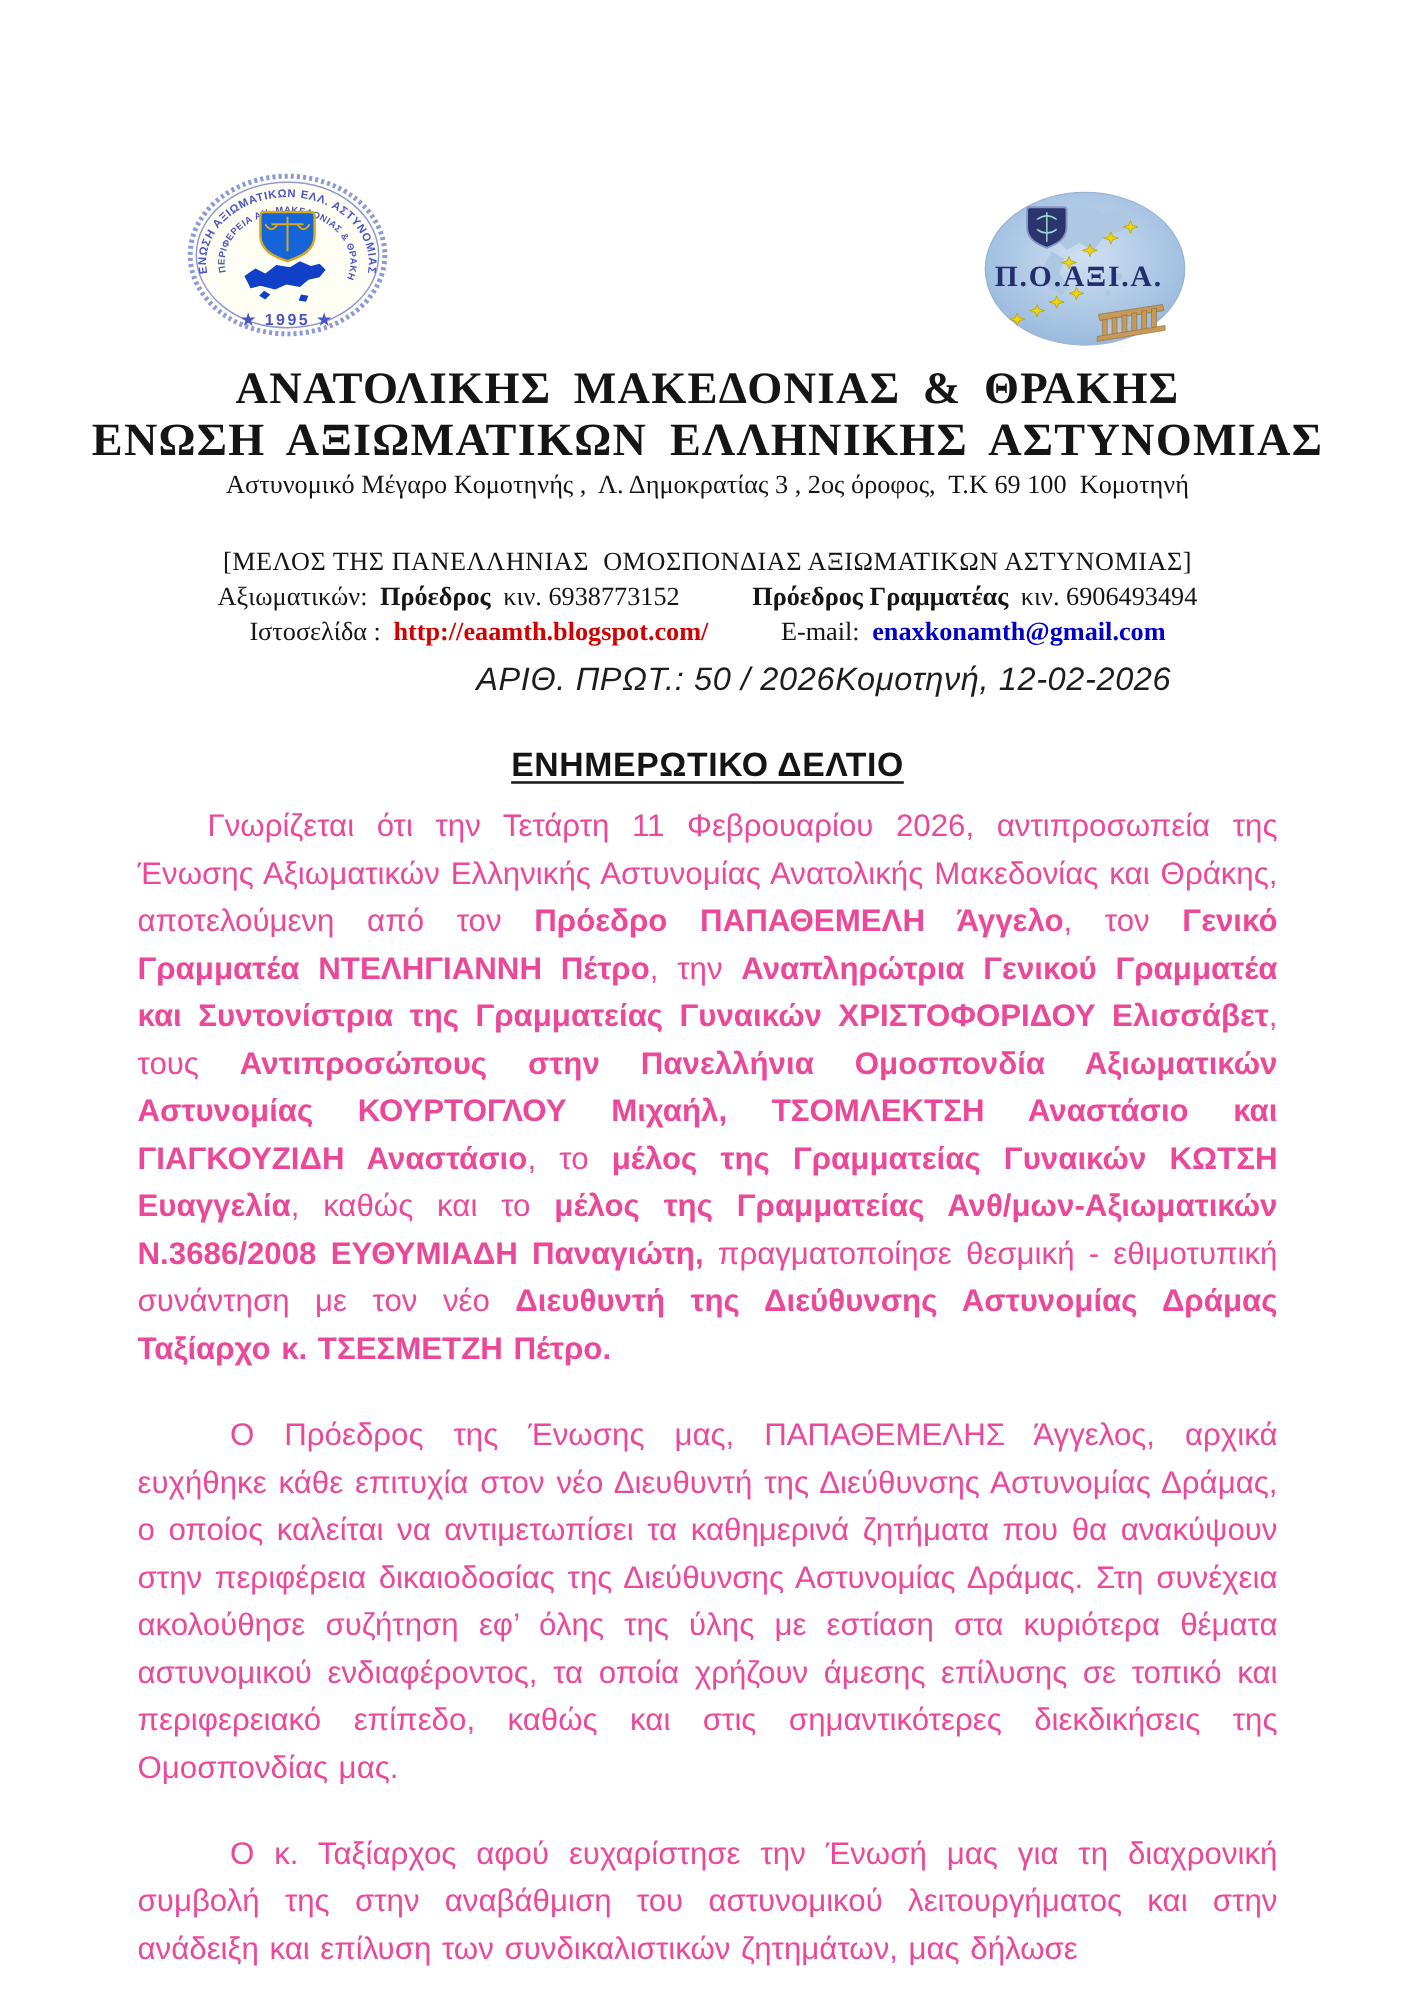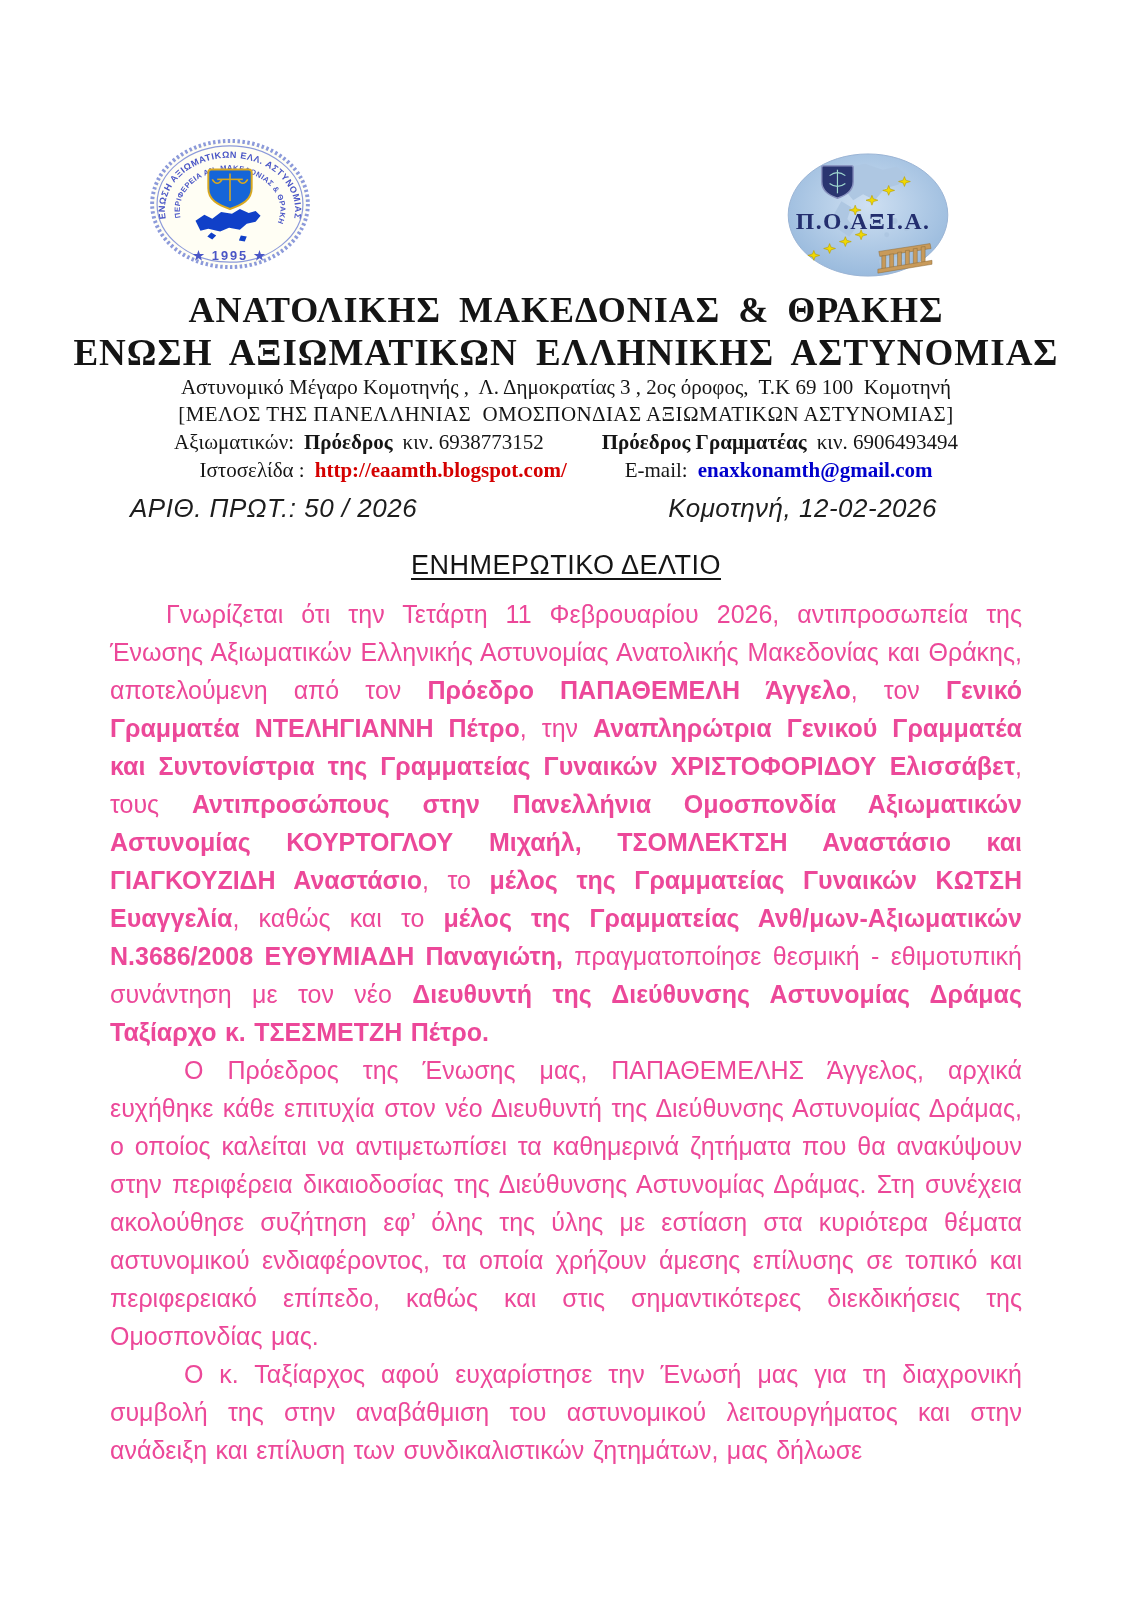--- a/index.html
+++ b/index.html
@@ -9,49 +9,49 @@
   }
   
   .logo-left{position:absolute;left:146px;top:136px;width:168px;height:138px;}
   .logo-right{position:absolute;left:784px;top:150px;width:168px;height:132px;}
   svg{display:block;}
   
   .header-block{padding-top:288px;text-align:center;}
   .org-title{font-weight:bold;font-size:37px;line-height:42px;letter-spacing:1px;word-spacing:8px;white-space:nowrap;}
   .org-title.second{line-height:44px;font-size:36px;}
   .addr-line{font-size:21px;line-height:27px;white-space:pre;text-align:center;}
-  .member-line{font-size:21px;line-height:27px;letter-spacing:.4px;white-space:pre;}
+  .member-line{font-size:21px;line-height:27px;letter-spacing:.4px;white-space:pre;margin-top:35px;}
   .contact-line{font-size:21px;line-height:28px;white-space:nowrap;}
   .contact-line .b{font-weight:bold;}
   .hgap{display:inline-block;width:58px;}
   .sgap{display:inline-block;width:10px;}
   .url{font-weight:bold;color:var(--link_red,#d40000);text-decoration:none;text-align:right;}
   .email{font-weight:bold;color:var(--link_blue,#0000cc);text-decoration:none;}
   
   .proto-row{
-    display:flex;justify-content:space-between;align-items:baseline;
+    display:flex;justify-content:flex-end;align-items:baseline;
     padding:8px 195px 0 130px;
     font-family:"Liberation Sans", sans-serif;font-style:italic;
     font-size:26px;line-height:32px;letter-spacing:.5px;color:#1d1d1d;
   }
   
   .doc-heading{
-    margin-top:24px;text-align:center;
-    font-family:"Liberation Sans", sans-serif;font-weight:normal;
+    margin-top:36px;text-align:center;
+    font-family:"Liberation Sans", sans-serif;font-weight:bold;
     font-size:27px;line-height:34px;letter-spacing:.5px;
     text-decoration:underline;text-underline-offset:4px;text-decoration-thickness:2px;
   }
   .document-body{
     width:912px;margin:13px auto 0 auto;
     font-family:"Liberation Sans", sans-serif;
     font-size:25px;line-height:38px;color:#ec4899;
     text-align:justify;word-spacing:1.5px;
   }
   .document-body p{margin:0;text-indent:56px;}
-  .document-body p + p{text-indent:74px;}
+  .document-body p + p{text-indent:74px;margin-top:31px;}
   .document-body .b{font-weight:bold;}
 </style>
 </head>
 <body>
 
 <div class="page">
 
   <div class="logo-left">
     <svg width="168" height="138" viewBox="0 0 170 140">
       <ellipse cx="85" cy="69" rx="79" ry="64" fill="#fffef4" stroke="var(--seal_ring_blue)" stroke-width="4" stroke-dasharray="2.5,2.5"></ellipse>

